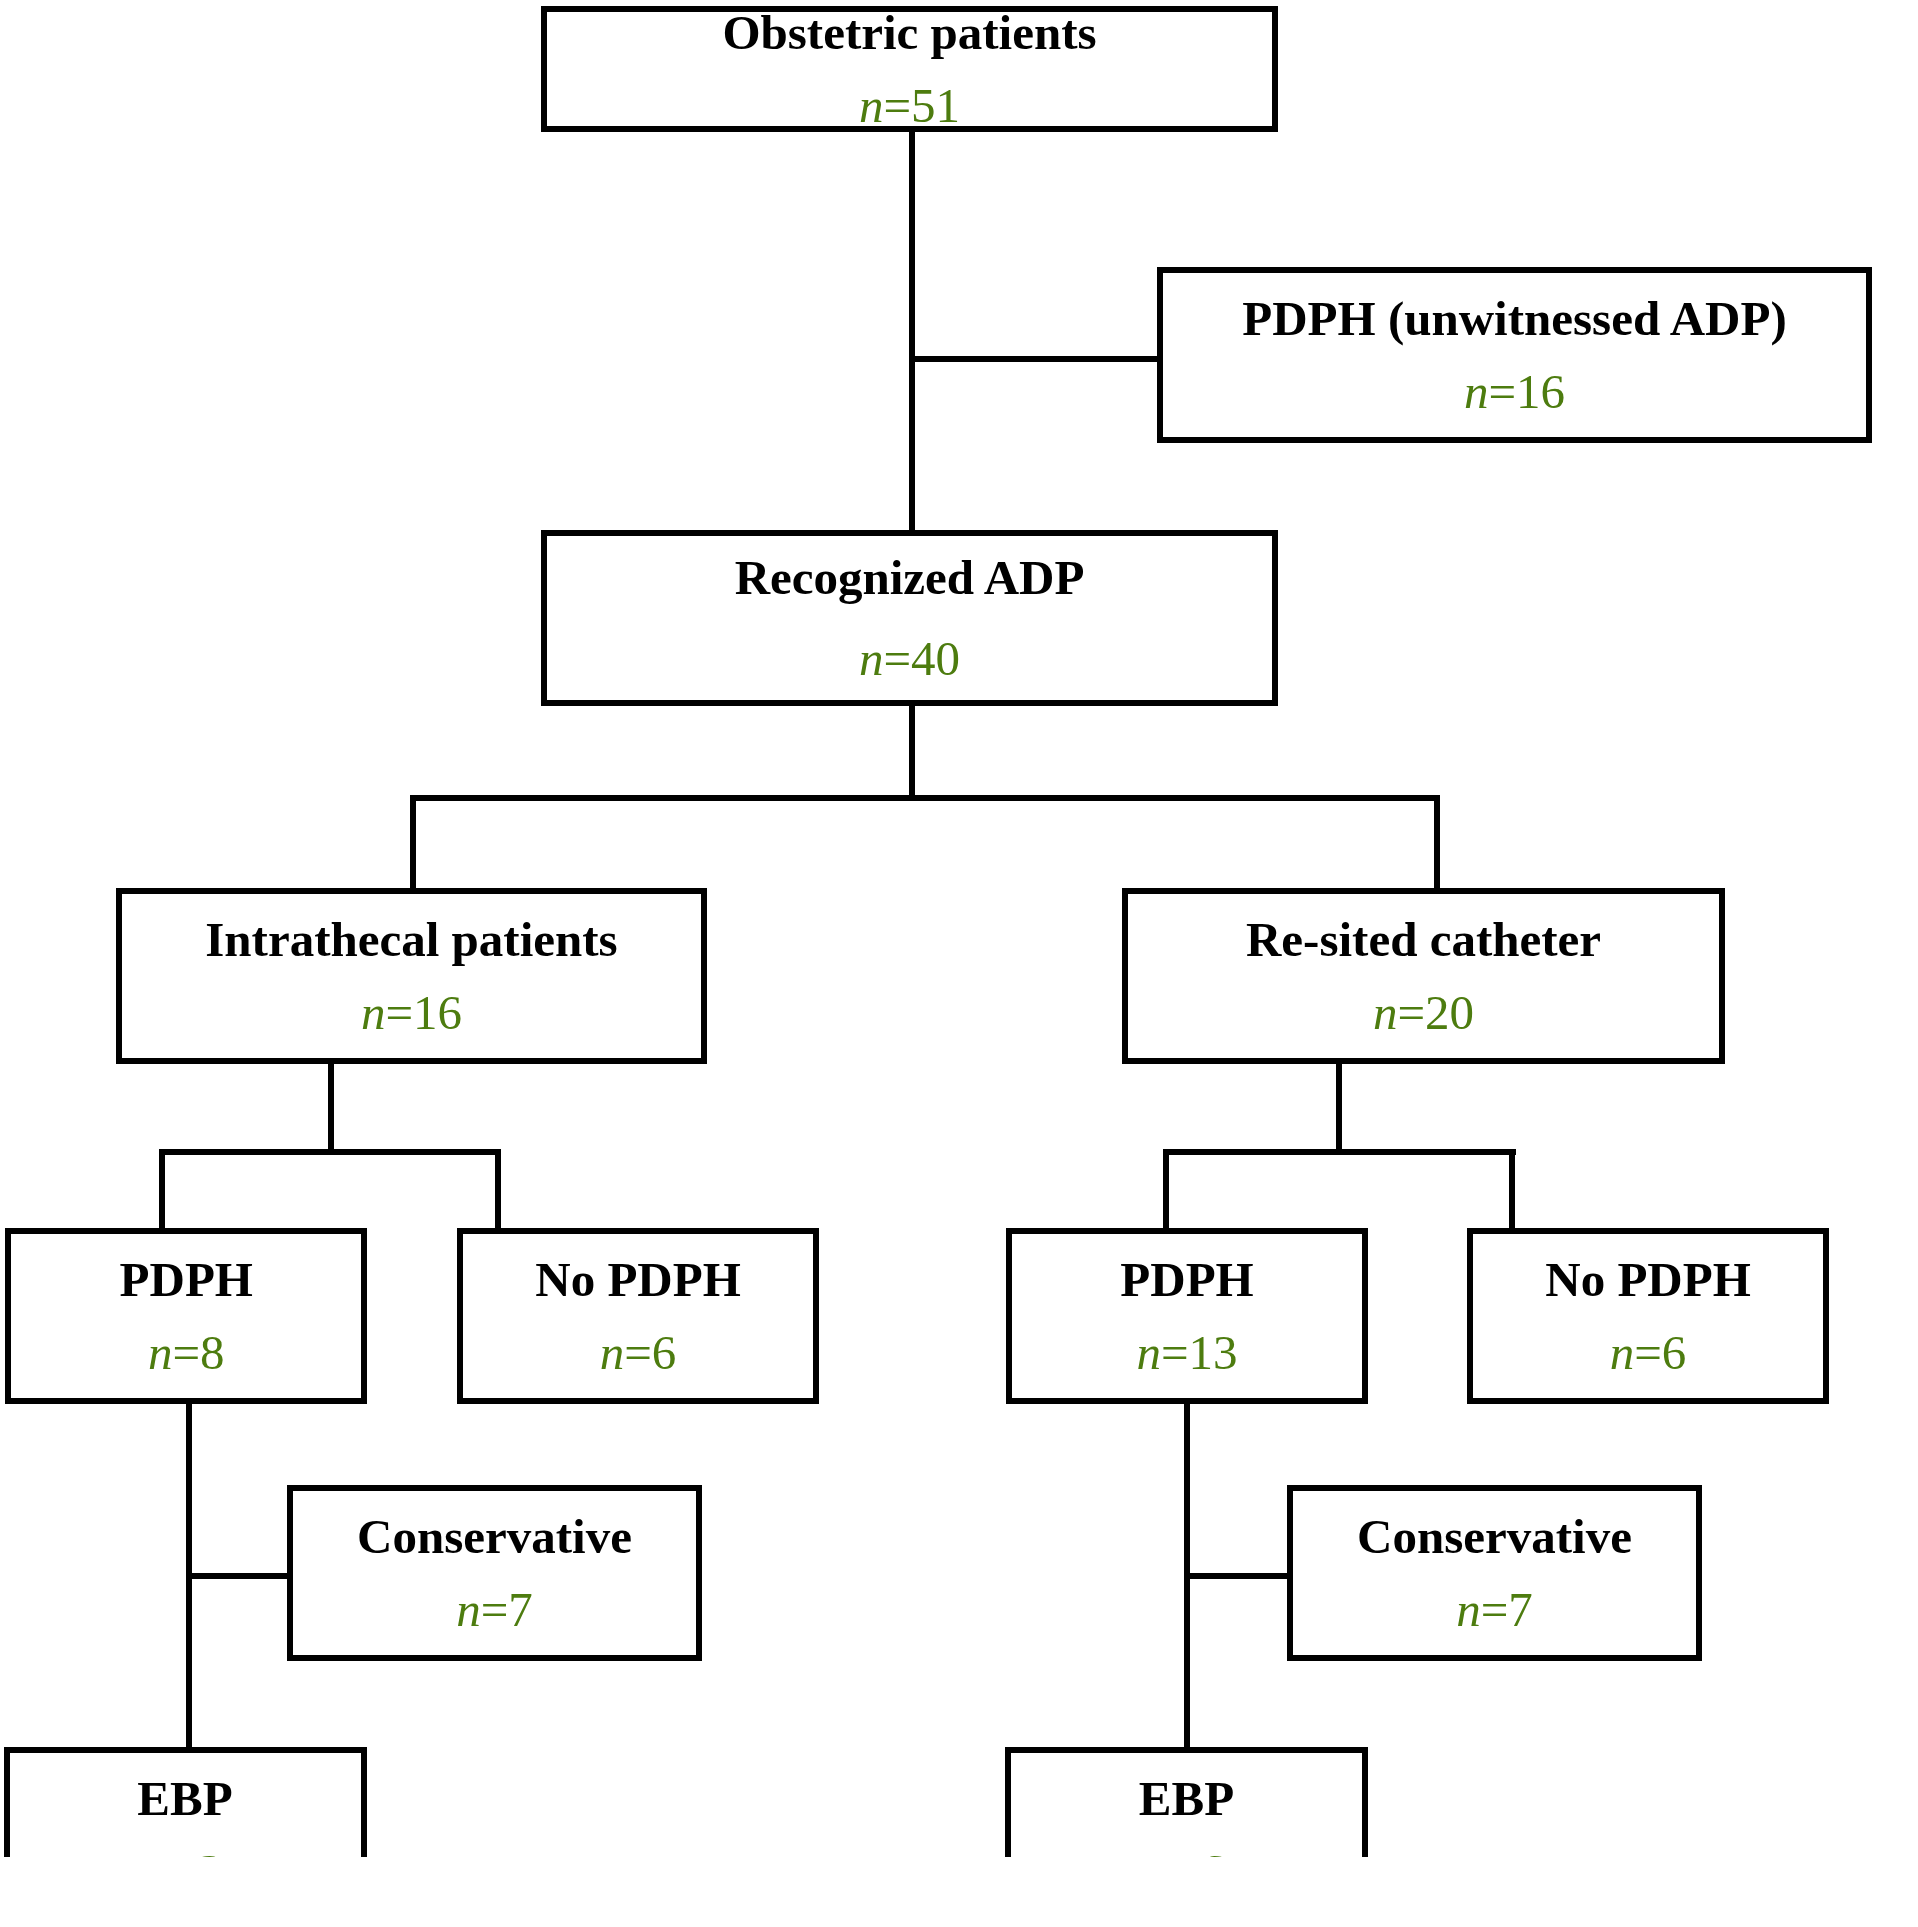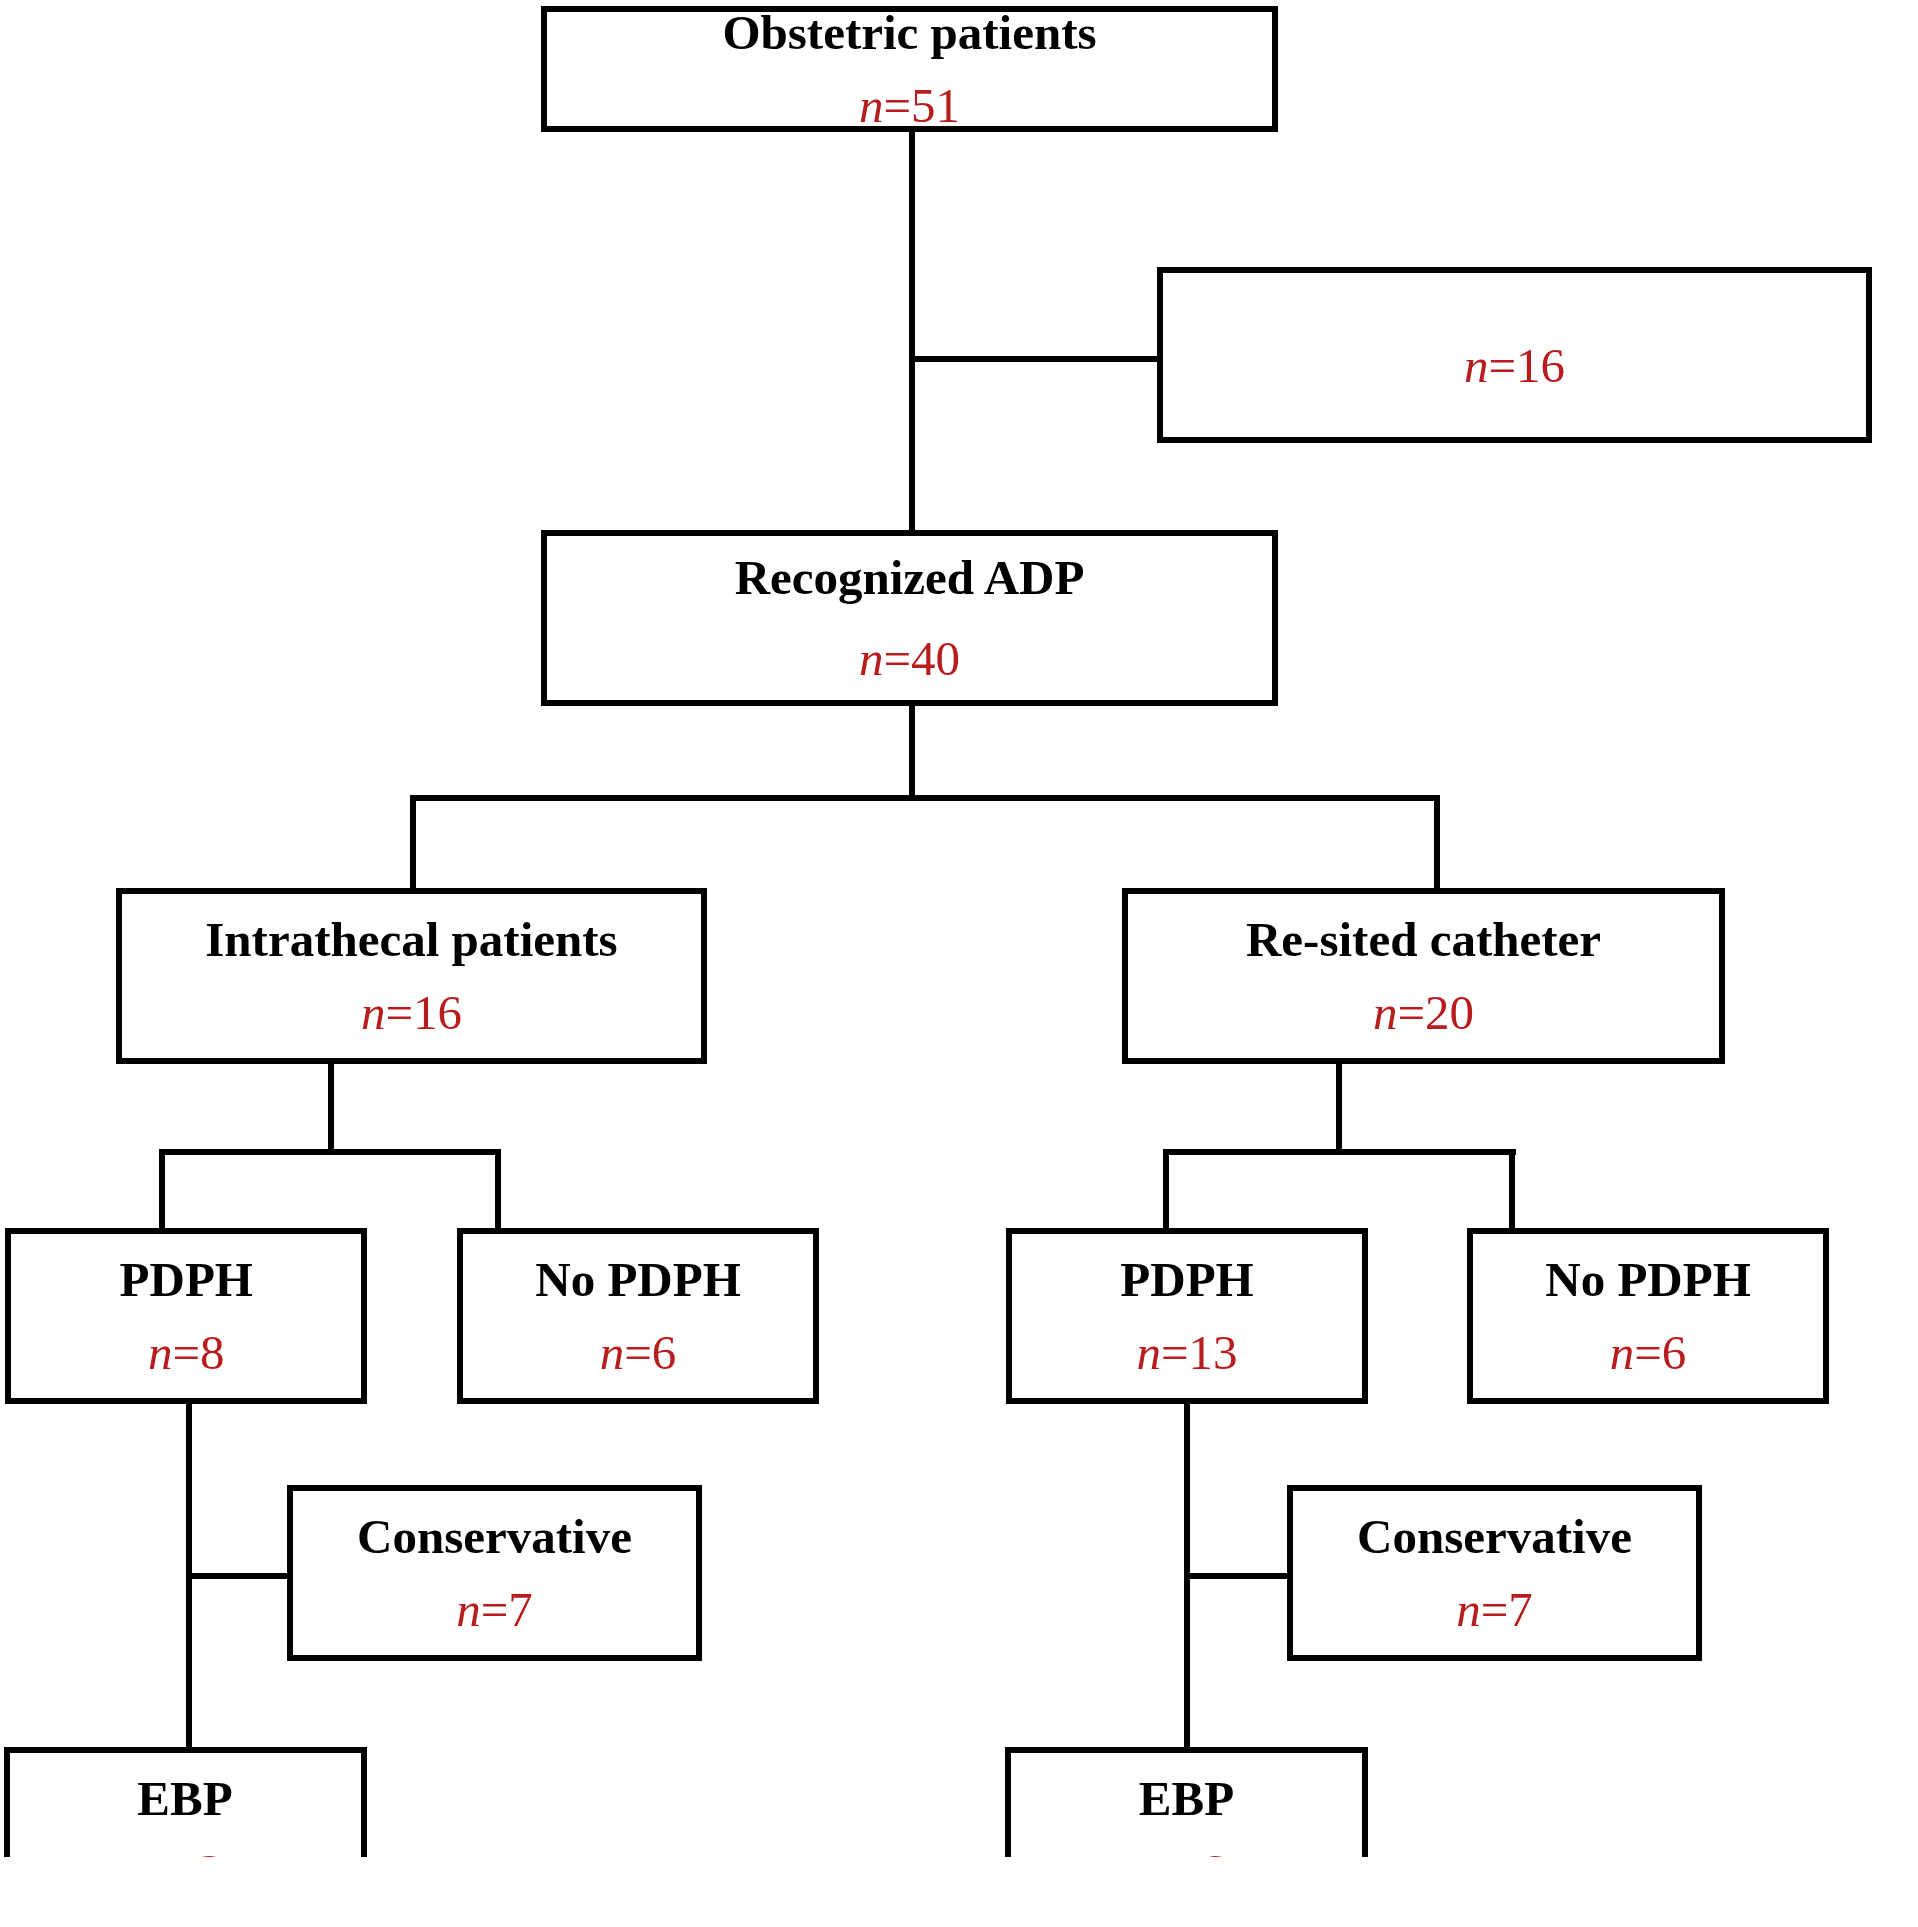--- a/index.html
+++ b/index.html
@@ -30,21 +30,21 @@
     font-weight: bold;
     font-size: 49px;
     line-height: 1.06;
     color: #000000;
     text-align: center;
     white-space: nowrap;
   }
   .node .count {
     font-size: 49px;
     line-height: 1.06;
-    color: #b91c1c;
+    color: #4d7c0f;
     text-align: center;
     white-space: nowrap;
     margin-top: 21px;
   }
   .node .count .nvar {
     font-style: italic;
     font-weight: normal;
   }
   .conn {
     position: absolute;
@@ -83,20 +83,21 @@
 
   <div class="conn v" style="left:1184px; top:1402px; height:348px;"></div>
   <div class="conn h" style="left:1184px; top:1573px; width:106px;"></div>
 
   <div class="node" style="left:541px; top:6.2px; width:737px; height:126px;">
     <div class="title">Obstetric patients</div>
     <div class="count"><span class="nvar">n</span>=<span>51</span></div>
   </div>
 
   <div class="node" style="left:1157px; top:267px; width:715px; height:176px;">
+    <div class="title">PDPH (unwitnessed ADP)</div>
     <div class="count"><span class="nvar">n</span>=<span>16</span></div>
   </div>
 
   <div class="node" style="left:541px; top:530px; width:737px; height:176px;gap:8px;">
     <div class="title">Recognized ADP</div>
     <div class="count"><span class="nvar">n</span>=<span>40</span></div>
   </div>
 
   <div class="node" style="left:116px; top:888px; width:591px; height:176px;">
     <div class="title">Intrathecal patients</div>

